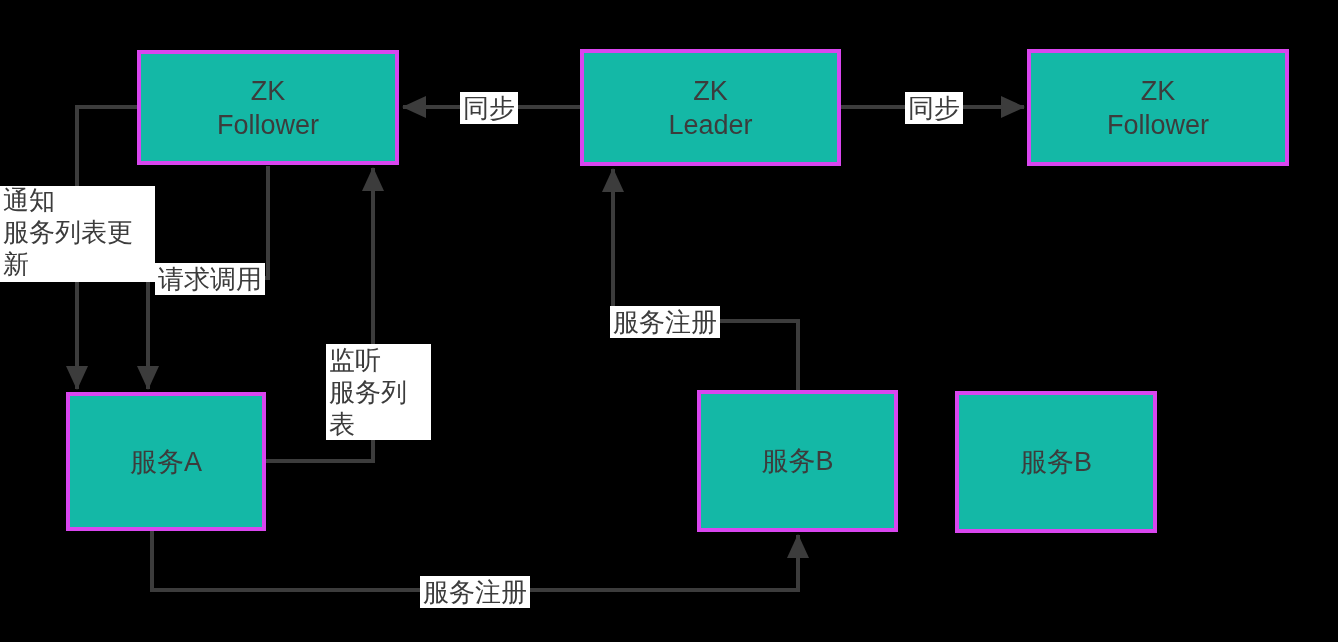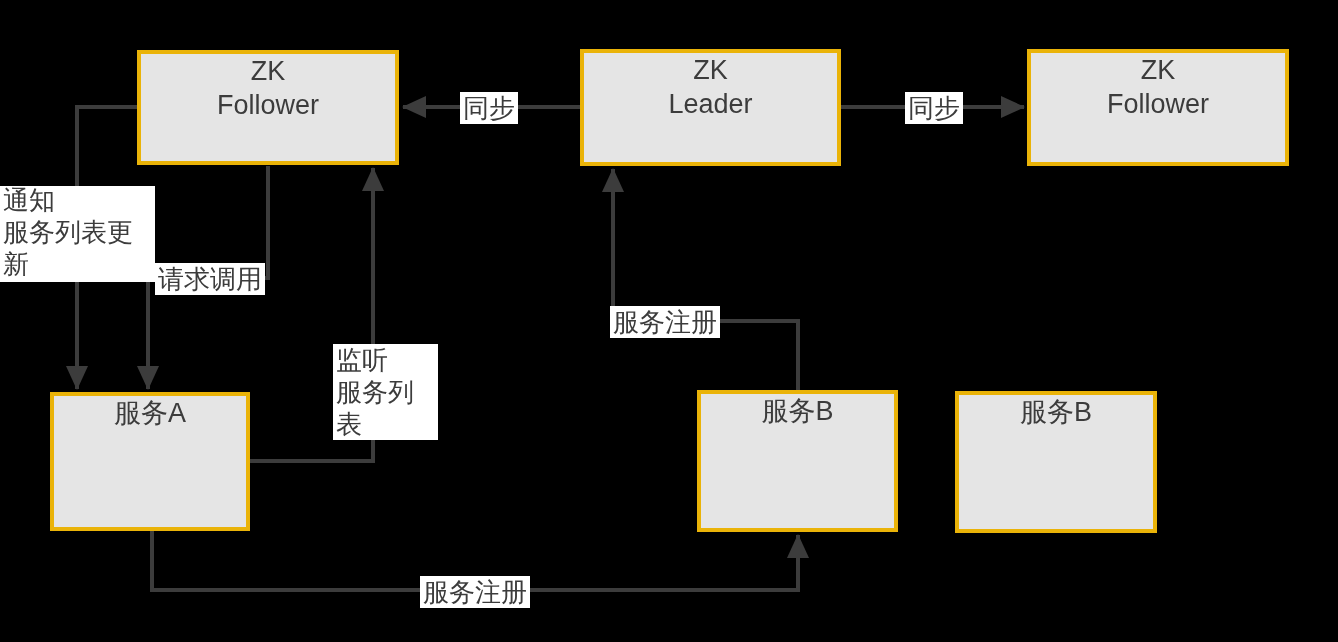--- a/index.html
+++ b/index.html
@@ -6,24 +6,24 @@
   .canvas{
     position:relative;
     width:1338px;height:642px;
     background:#000;
     font-family:"Liberation Sans","DejaVu Sans",sans-serif;
     overflow:hidden;
   }
   .wires{position:absolute;left:0;top:0;width:1338px;height:642px;}
   .node{
     position:absolute;
-    background:#e5e5e5;
-    border:4px solid #eab308;
+    background:#14b8a6;
+    border:4px solid #d946ef;
     box-sizing:border-box;
-    display:flex;justify-content:center;
+    display:flex;align-items:center;justify-content:center;
   }
   .node-label{
     color:#3c3c3c;
     font-size:27px;line-height:34px;
     text-align:center;
     white-space:pre-line;
   }
   .edge-label{
     position:absolute;
     background:#fff;
@@ -69,41 +69,41 @@
   <div class="node" style="left:580px;top:49px;width:261px;height:117px;">
     <span class="node-label">ZK
 Leader</span>
   </div>
 
   <div class="node" style="left:1027px;top:49px;width:262px;height:117px;">
     <span class="node-label">ZK
 Follower</span>
   </div>
 
-  <div class="node" style="left:50px;top:392px;width:200px;height:139px;">
+  <div class="node" style="left:66px;top:392px;width:200px;height:139px;">
     <span class="node-label">服务A</span>
   </div>
 
   <div class="node" style="left:697px;top:390px;width:201px;height:142px;">
     <span class="node-label">服务B</span>
   </div>
 
   <div class="node" style="left:955px;top:391px;width:202px;height:142px;">
     <span class="node-label">服务B</span>
   </div>
 
   <div class="edge-label" style="left:460px;top:92px;">同步</div>
 
   <div class="edge-label" style="left:905px;top:92px;">同步</div>
 
   <div class="edge-label" style="left:0px;top:186px;width:155px;font-family:Liberation Mono, monospace;">通知
 服务列表更新</div>
 
   <div class="edge-label" style="left:155px;top:263px;">请求调用</div>
 
-  <div class="edge-label" style="left:333px;top:344px;width:105px;">监听
+  <div class="edge-label" style="left:326px;top:344px;width:105px;">监听
 服务列表</div>
 
   <div class="edge-label" style="left:610px;top:306px;">服务注册</div>
 
   <div class="edge-label" style="left:420px;top:576px;">服务注册</div>
 
 </div>
 
 </body></html>

